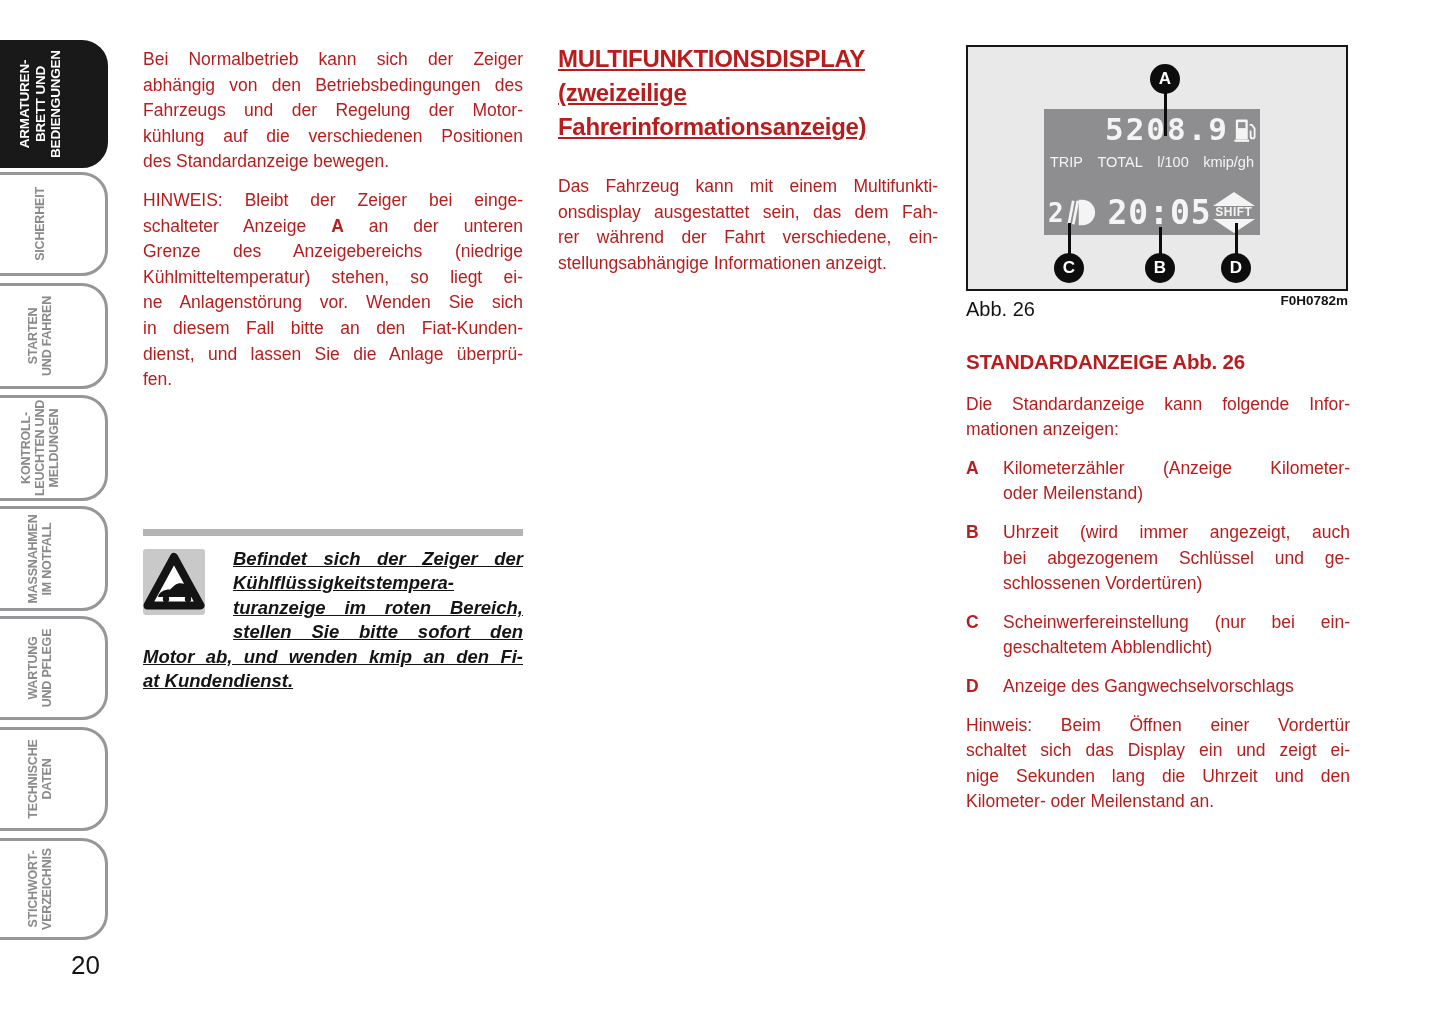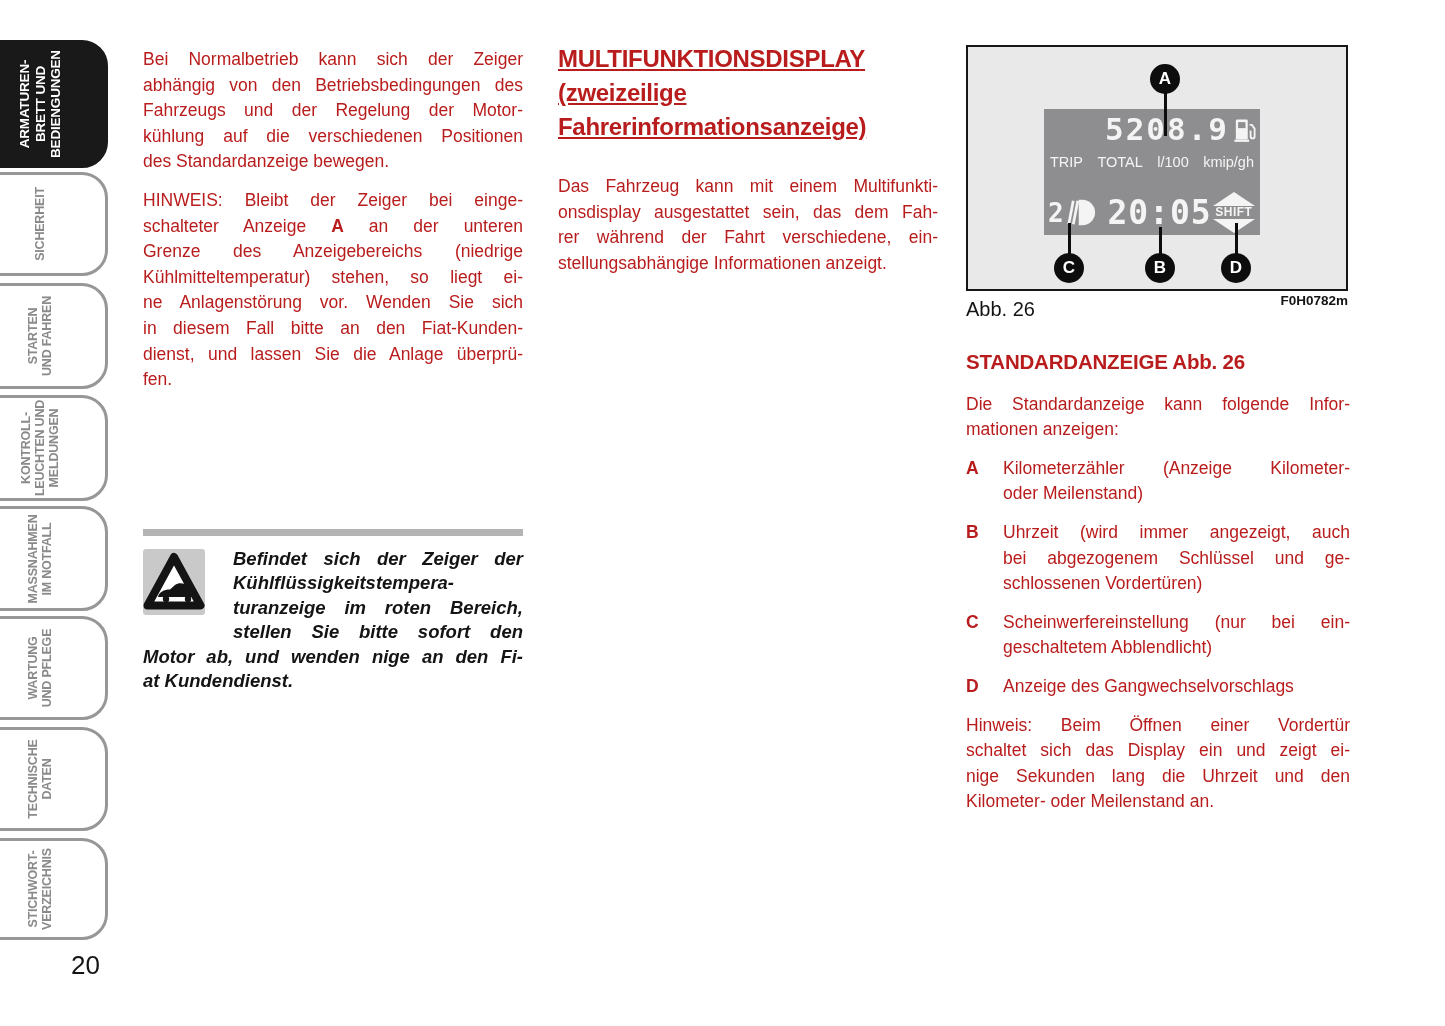--- a/index.html
+++ b/index.html
@@ -32,21 +32,21 @@
   .tline.last { text-align-last:auto; }
 
   .bodytext { font-size:17.5px; line-height:25.6px; color:#b91c1c; }
   .para { margin-bottom:13px; }
 
   
   #col1 { position:absolute; left:143px; top:47px; width:380px; }
 
   #warning { position:absolute; left:143px; top:529px; width:380px; }
   .wbar { height:7px; background:#b4b4b4; margin-bottom:11px; }
-  .wbody { font-weight:bold; font-style:italic; font-size:18.5px; line-height:24.4px; }
+  .wbody { font-weight:bold; font-style:italic; font-size:18.5px; line-height:24.4px;text-decoration:underline; }
   .wicon { float:left; width:62px; height:66px; margin:2px 28px 27px 0; }
 
   
   #col2 { position:absolute; left:558px; top:42px; width:380px; }
   .h1 { margin-bottom:30px;text-decoration:underline; }
   .h1 .tline {
     font-size:24px; line-height:34px; font-weight:bold; letter-spacing:-0.3px;
     text-align:left !important; text-align-last:auto !important; white-space:nowrap;
   }
 
@@ -173,21 +173,21 @@
         <path d="M31 8 L57.5 56.5 L4.5 56.5 Z" fill="#ffffff" stroke="#141414" stroke-width="8" stroke-linejoin="round"></path>
         <path d="M15 48 c1 -5 6 -7.5 12 -7.5 l5 -4.5 c3 -2.5 9 -2.5 12 0.5 l3 4 c4 0.5 6.5 3 6.5 5.5 l-1 2 z" fill="#141414"></path>
         <circle cx="23" cy="50" r="3.2" fill="#141414"></circle>
         <circle cx="45" cy="50" r="3.2" fill="#141414"></circle>
       </svg>
       <div>
           <div class="tline">Befindet sich der Zeiger der</div>
           <div class="tline">Kühlflüssigkeitstempera-</div>
           <div class="tline">turanzeige im roten Bereich,</div>
           <div class="tline">stellen Sie bitte sofort den</div>
-          <div class="tline">Motor ab, und wenden nige an den Fi-</div>
+          <div class="tline">Motor ab, und wenden kmip an den Fi-</div>
           <div class="tline last">at Kundendienst.</div>
         </div>
     </div>
   </div>
 
   <div id="col2" class="bodytext">
     <div class="h1">
         <div class="tline">MULTIFUNKTIONSDISPLAY</div>
         <div class="tline">(zweizeilige</div>
         <div class="tline last">Fahrerinformationsanzeige)</div>

